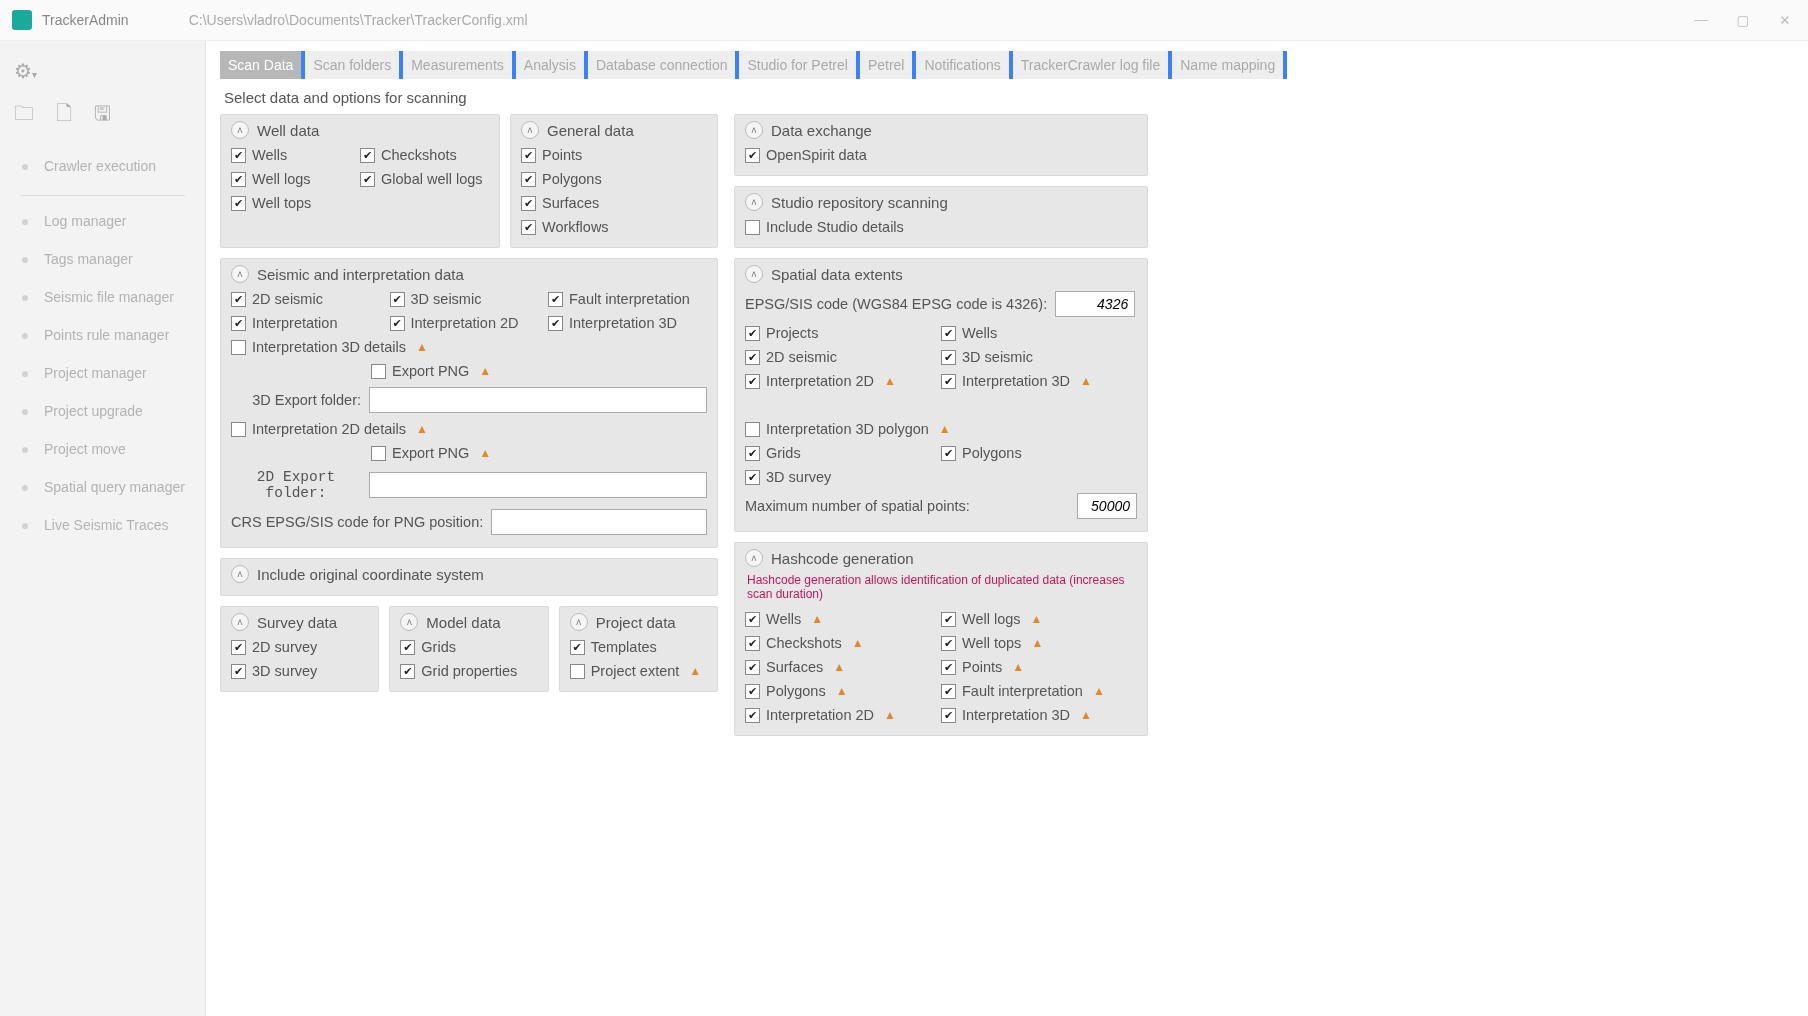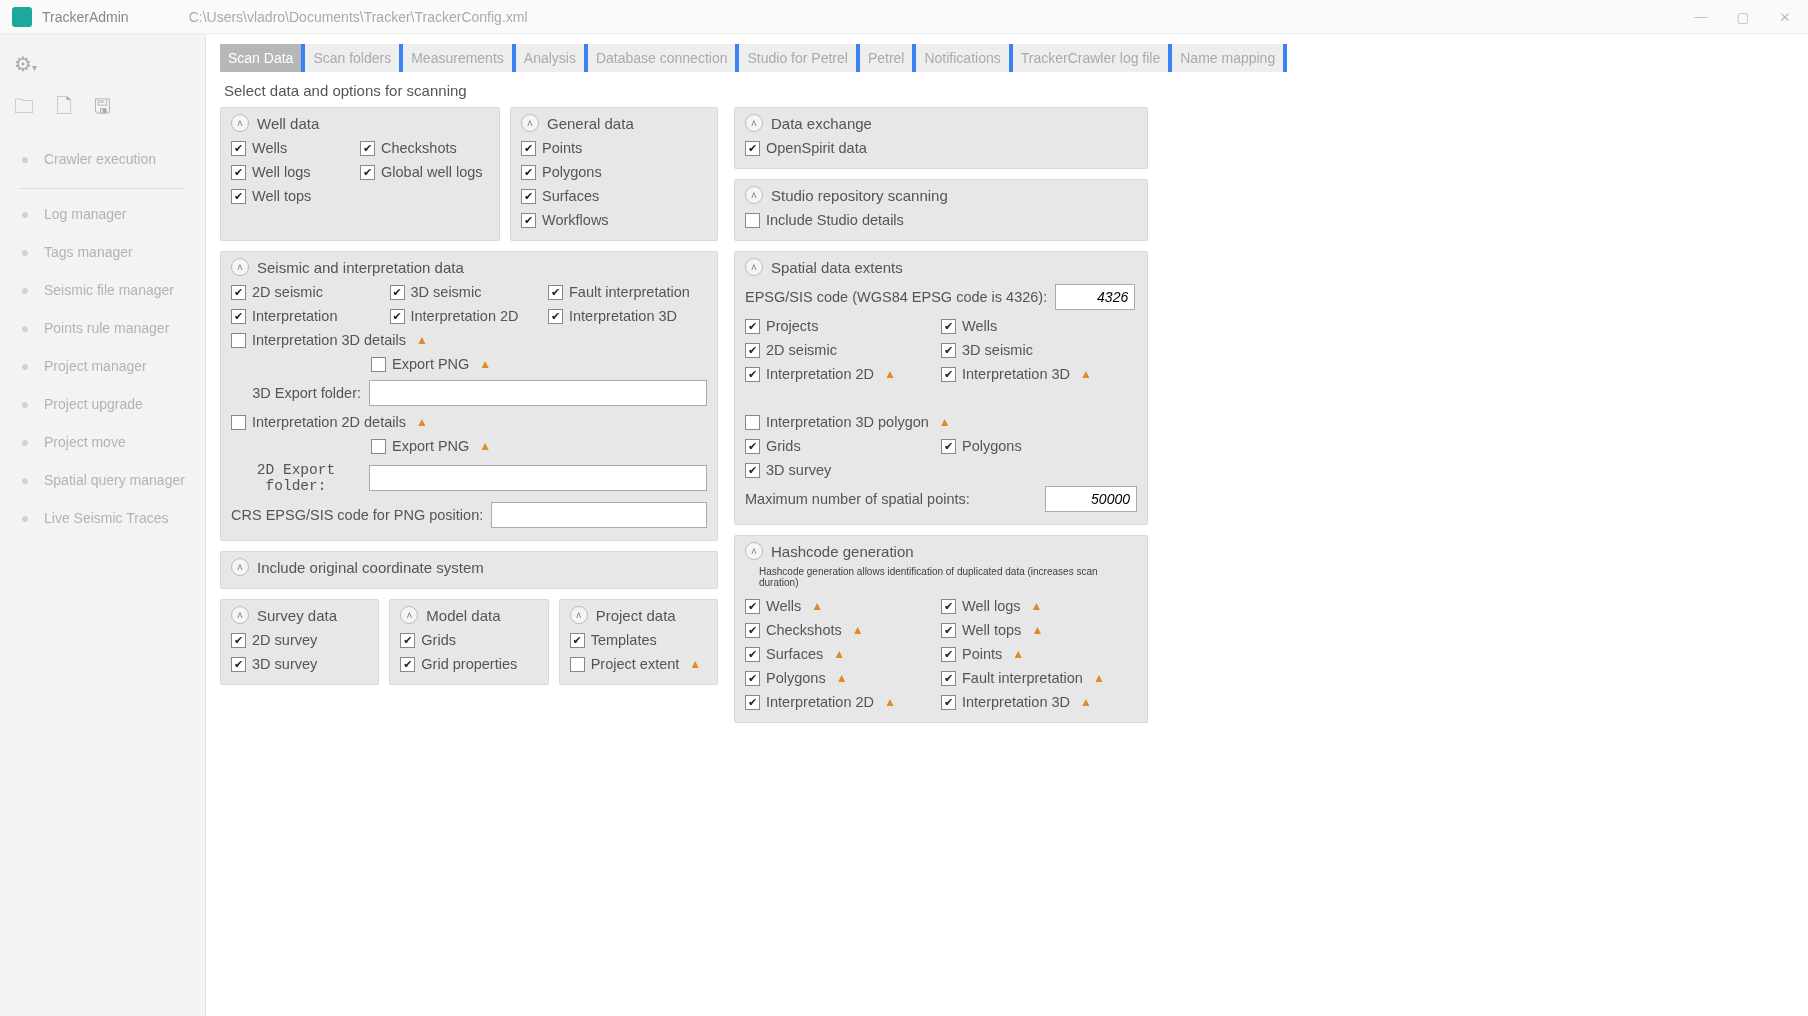--- a/index.html
+++ b/index.html
@@ -1,19 +1,19 @@
 <!DOCTYPE html>
 <html><head>
 <meta charset="utf-8">
 <style>
 * { box-sizing: border-box; margin: 0; padding: 0; font-family: "Segoe UI", Tahoma, sans-serif; }
 body { background: #fff; font-size: 13.5px; color: #333; overflow: hidden; width: 1808px; height: 1016px; }
 
 
-.titlebar { height: 34px; background: #fafafa; display: flex; align-items: center; padding: 0 12px; color: #888; border-bottom: 1px solid #eee; }
+.titlebar { height: 41px; background: #fafafa; display: flex; align-items: center; padding: 0 12px; color: #888; border-bottom: 1px solid #eee; }
 .titlebar .app-icon { width: 20px; height: 20px; background: #1aa99a; border-radius: 3px; margin-right: 10px; display: inline-block; }
 .titlebar .app-name { color: #888; font-size: 14px; margin-right: 60px; }
 .titlebar .path { color: #aaa; font-size: 14px; flex: 1; }
 .titlebar .win-controls { display: flex; gap: 20px; color: #bbb; }
 .titlebar .win-controls span { cursor: default; width: 22px; text-align: center; }
 
 
 .shell { display: flex; height: calc(100% - 34px); }
 .sidebar { width: 206px; background: #f3f3f3; border-right: 1px solid #e2e2e2; display: flex; flex-direction: column; padding-top: 8px; }
 .sidebar .top-icons { padding: 10px 14px; color: #aaa; display:flex; gap:18px; align-items:center; }
@@ -47,21 +47,21 @@
 .warn { color:#e08a2a; font-size:12px; margin-left:4px;}
 
 .field-row { display:flex; align-items:center; gap:8px; padding:4px 0;}
 .field-row label { font-size:14.5px; color:#555; }
 .txt { border:1px solid #aaa; background:#fff; height:26px; font-size:14px; padding:0 6px; }
 .txt.rt { text-align:right;font-style:italic;}
 
 .three { display:flex; gap:10px;}
 .three .panel { flex:1;}
 
-.desc { font-size:10px; color:#404040; padding:2px 2px 6px;margin-left:12px;}
+.desc { font-size:12px; color:#be185d; padding:2px 2px 6px;}
 
 </style>
 </head>
 <body>
 
 <div class="titlebar">
   <span class="app-icon"></span>
   <span class="app-name">TrackerAdmin</span>
   <span class="path">C:\Users\vladro\Documents\Tracker\TrackerConfig.xml</span>
   <div class="win-controls">
@@ -387,21 +387,21 @@
                 <span class="box checked"></span>
                 <span>Polygons</span>
               </div>
               <div class="chk" style="min-width: 50%;">
                 <span class="box checked"></span>
                 <span>3D survey</span>
               </div>
             </div>
           <div class="field-row">
               <label style="flex:1;">Maximum number of spatial points:</label>
-              <input class="txt rt" style="width: 92px;" value="50000">
+              <input class="txt rt" style="width: 60px;" value="50000">
             </div>
         </div>
         <div class="panel">
           <div class="phdr">
               <span class="collapse-btn">˄</span>
               <span>Hashcode generation</span>
             </div>
           <div class="desc">Hashcode generation allows identification of duplicated data (increases scan duration)</div>
           <div class="row-flex" id="hash-items">
               <div class="chk" style="min-width: 50%;">

